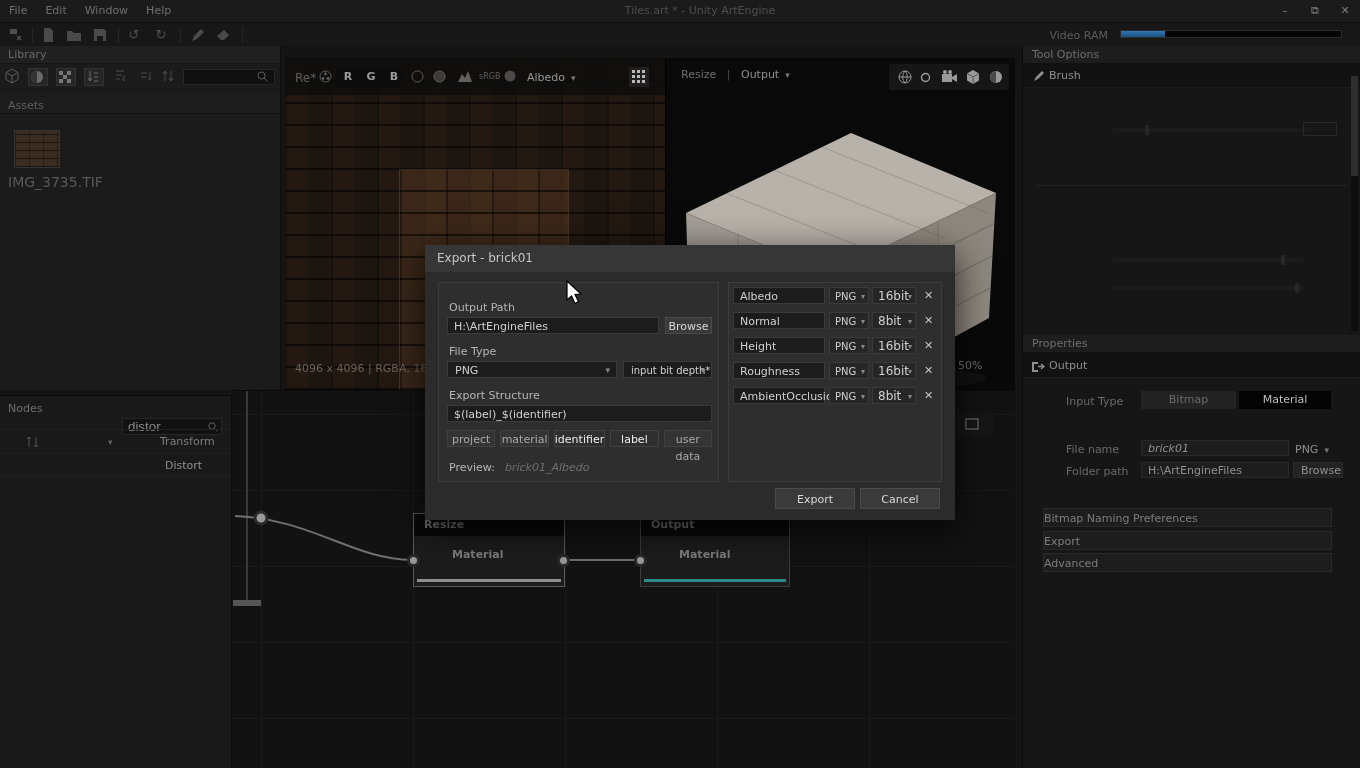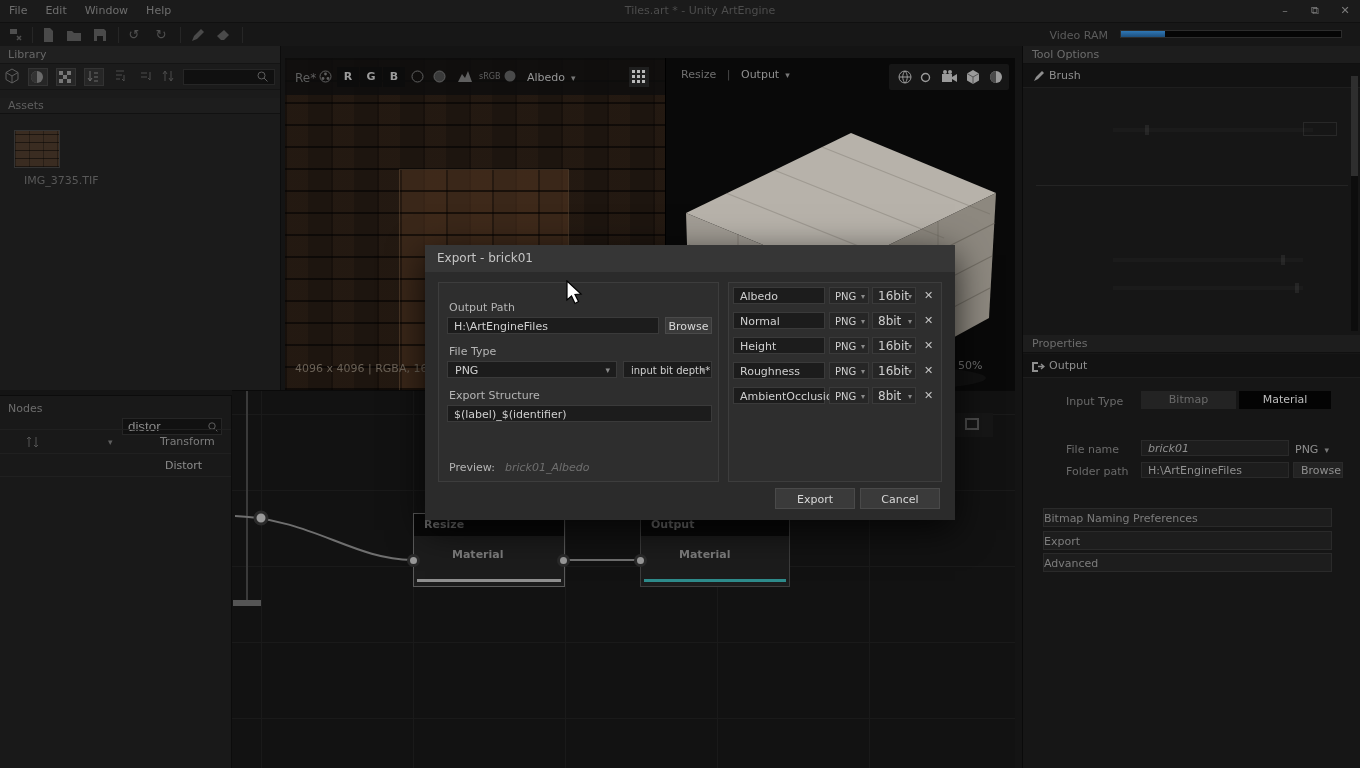--- a/index.html
+++ b/index.html
@@ -27,21 +27,21 @@
   .panel-header { height:18px; line-height:18px; padding-left:8px; color:#686868; background:#202020; border-bottom:1px solid #141414; }
   #lib-toolbar { position:relative; height:26px; border-bottom:1px solid #141414; }
   .lib-ic { position:absolute; top:4px; width:20px; height:18px; text-align:center; line-height:18px; color:#5e5e5e; fill:#5e5e5e; }
   .lib-ic.sel { background:#262626; border:1px solid #333; }
   #lib-search { position:absolute; left:183px; top:5px; width:92px; height:16px; background:#101010; border:1px solid #262626; color:#777; padding:0 16px 0 4px; }
   #assets-hdr { height:16px; line-height:16px; padding-left:8px; color:#5f5f5f; background:#1d1d1d; border-bottom:1px solid #111; margin-top:8px;}
   #asset-thumb { position:absolute; left:14px; top:84px; width:46px; height:38px; border:1px solid #333;
      background:#3a2c21;
      background-image:repeating-linear-gradient(0deg, rgba(0,0,0,.5) 0 1px, transparent 1px 8px),
        repeating-linear-gradient(90deg, rgba(0,0,0,.3) 0 1px, transparent 1px 14px); }
-  #asset-name { position:absolute; left:8px; top:128px; color:#585858; font-size:11px;margin-left:16px; }
+  #asset-name { position:absolute; left:8px; top:128px; color:#585858; font-size:14px; }
 
   
   #left-bottom { left:0; top:395px; width:232px; height:373px; background:#191919; border-right:1px solid #0c0c0c; border-top:1px solid #0c0c0c; }
   #nodes-title { padding:6px 0 0 8px; color:#6d6d6d; }
   #nodes-search { position:absolute; left:122px; top:22px; width:100px; height:17px; background:#111; border:1px solid #262626; color:#8a8a8a; padding:0 16px 0 5px; }
   .np-row { position:relative; height:24px; line-height:24px; border-top:1px solid #202020; }
   #transform-row { margin-top:14px; color:#7c7c7c; }
   #distort-row { color:#8d8d8d; border-bottom:1px solid #202020; }
 
   
@@ -460,20 +460,27 @@
       <span class="dlg-input" style="left:8px;top:34px;width:212px;">H:\ArtEngineFiles</span>
       <span class="dlg-btn" style="position:absolute;left:226px;top:34px;width:47px;height:17px;line-height:17px;">Browse</span>
 
       <span class="dlg-label" style="top:62px;">File Type</span>
       <span class="dlg-dd" style="left:8px;top:78px;width:170px;">PNG</span>
       <span class="dlg-dd" style="left:184px;top:78px;width:89px;font-size:10px;">input bit depth*</span>
 
       <span class="dlg-label" style="top:106px;">Export Structure</span>
       <span class="dlg-input" style="left:8px;top:122px;width:265px;">$(label)_$(identifier)</span>
 
+      <div id="tag-row">
+          <span>project</span>
+          <span>material</span>
+          <span class="bright">identifier</span>
+          <span class="bright">label</span>
+          <span>user data</span>
+        </div>
 
       <span id="dlg-preview"><span>Preview:</span><em>brick01_Albedo</em></span>
     </div>
 
     <div class="dlg-group" id="dlg-right">
         <div class="map-row">
           <span class="mname">Albedo</span>
           <span class="mfmt">PNG</span>
           <span class="mdep">16bit</span>
           <span class="mdel">✕</span>

